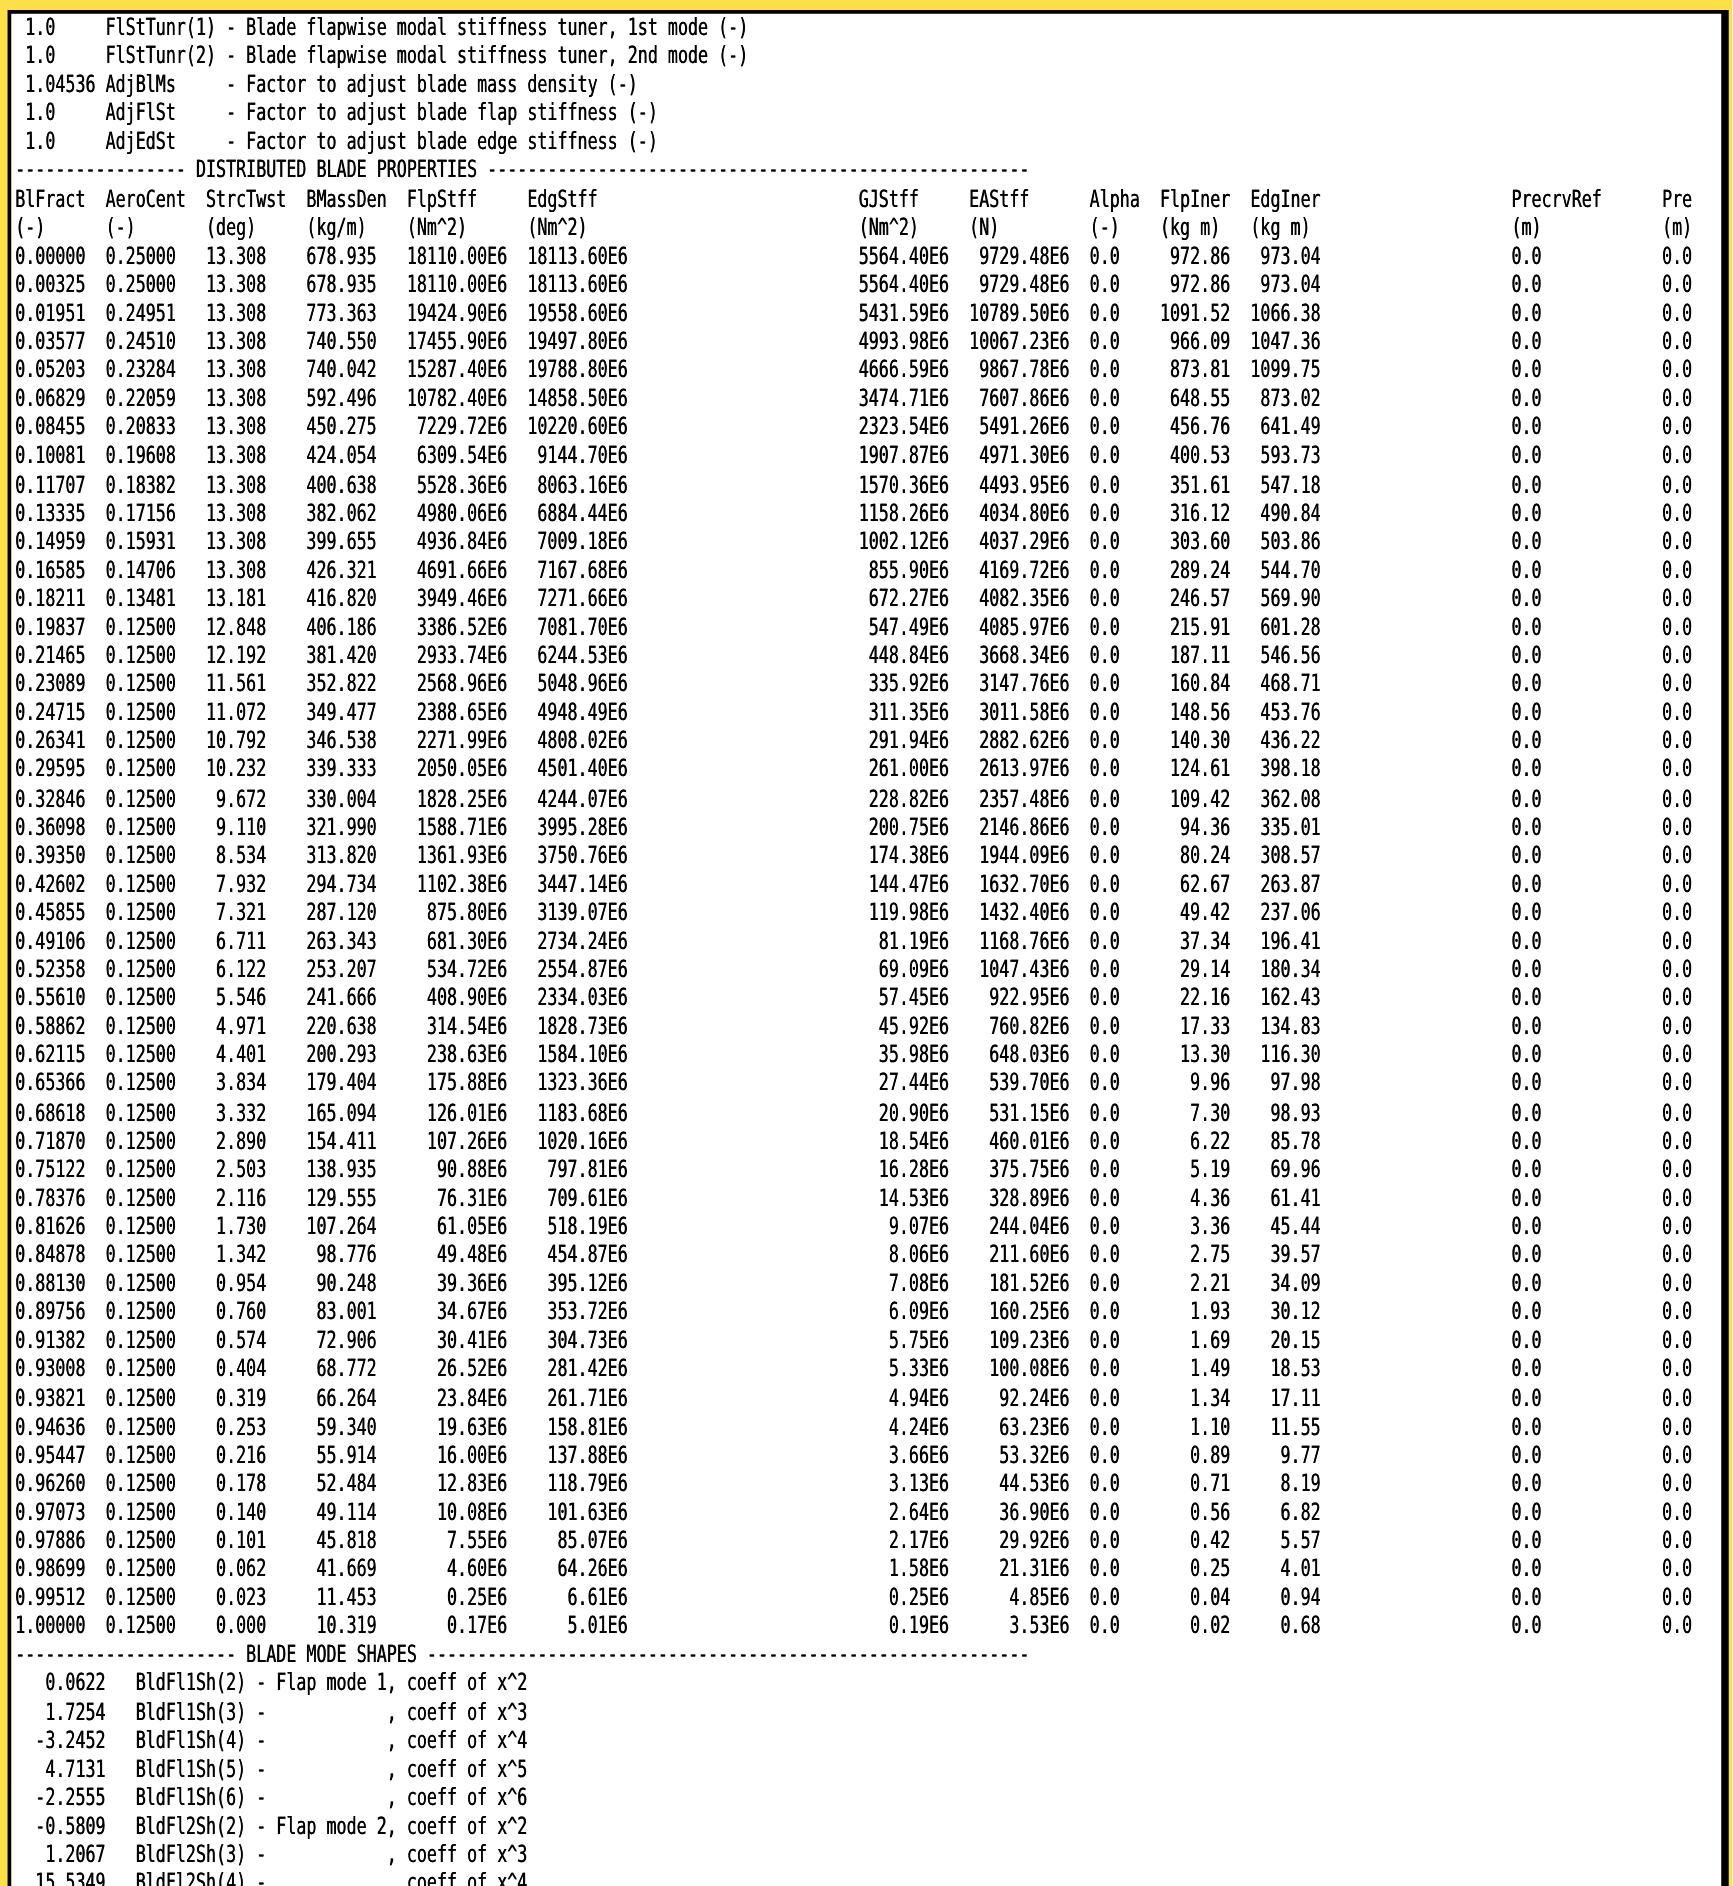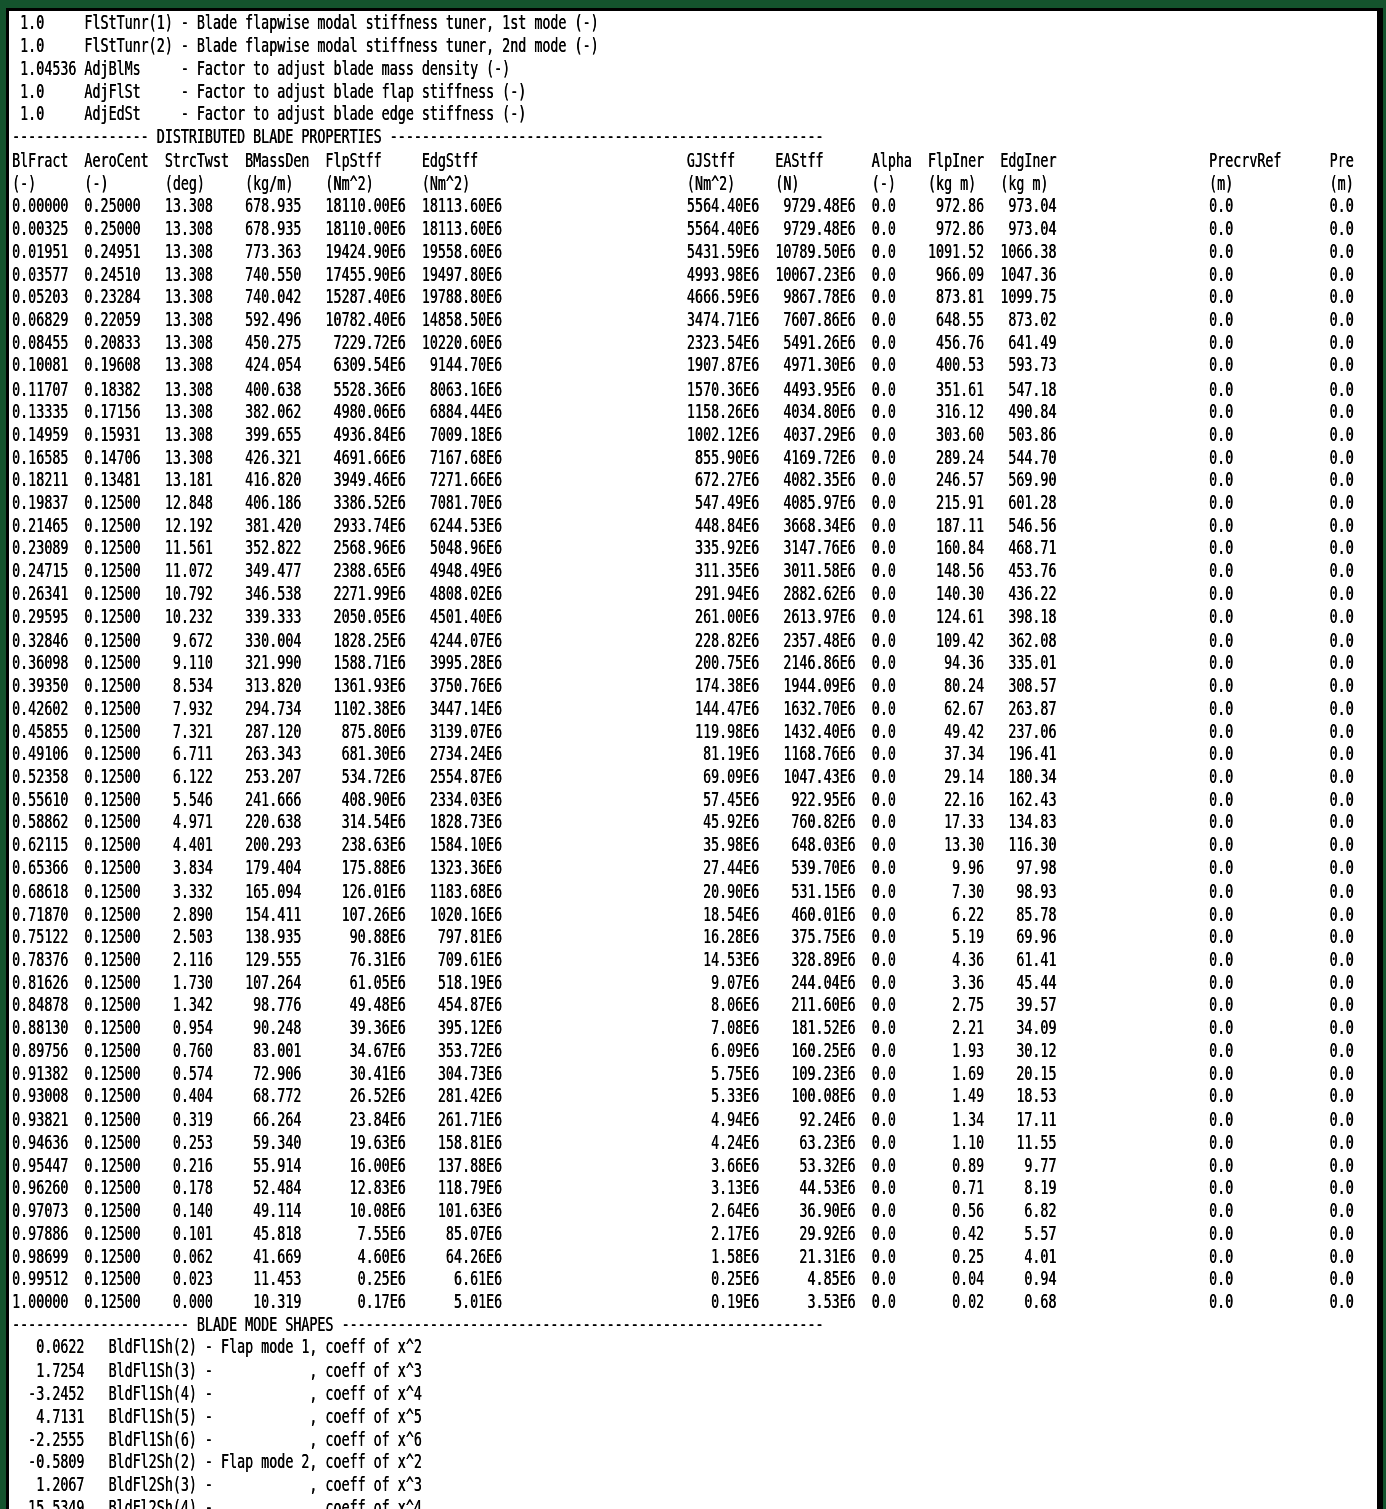--- a/index.html
+++ b/index.html
@@ -1,20 +1,20 @@
 <!DOCTYPE html>
 <html><head>
 <meta charset="utf-8">
 <style>
   html, body { margin: 0; padding: 0; background: #ffffff; }
   .page {
     position: relative;
     width: 1386px;
     height: 1509px;
-    background: #14532d;
+    background: #fde047;
     overflow: hidden;
     font-family: "DejaVu Sans Mono", monospace;
   }
   .frame {
     position: absolute;
     left: 6px;
     top: 8px;
     box-sizing: border-box;
     width: 1377px;
     height: 1700px;            

